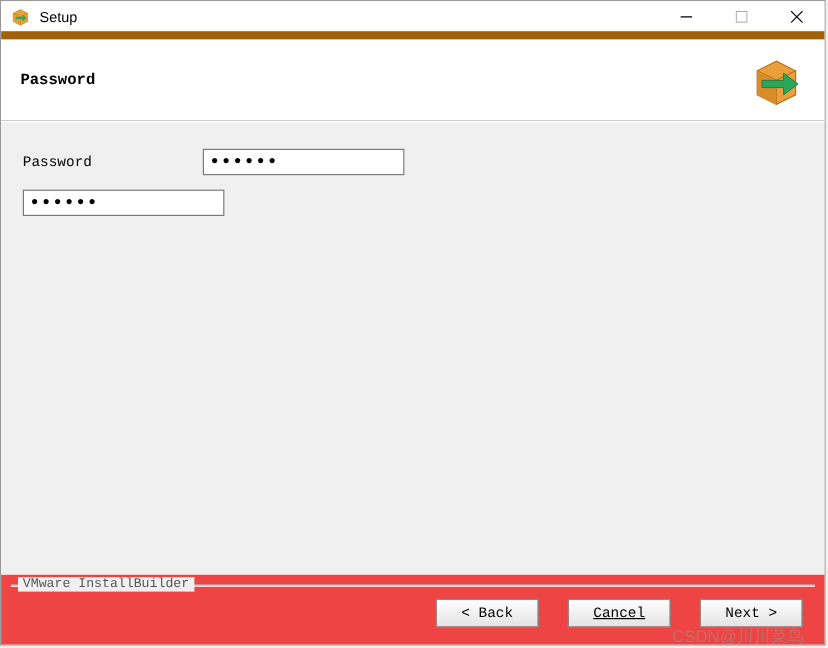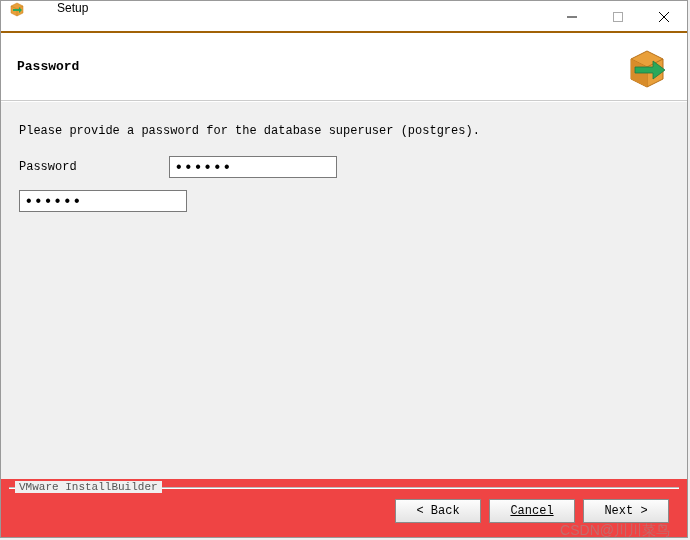--- a/index.html
+++ b/index.html
@@ -20,23 +20,23 @@
       height: 538px;
       background: #ffffff;
       border: 1px solid #999;
       display: flex;
       flex-direction: column;
     }
     .titlebar {
       height: 32px;
       background: #ffffff;
       display: flex;
+      align-items: center;
       padding-left: 8px;
-      border-bottom: 2px solid #a16207;
-      gap: 24px;
+      border-bottom: 7px solid #a16207;
     }
     .titlebar-icon {
       width: 16px;
       height: 16px;
       margin-right: 8px;
     }
     .titlebar-title {
       flex: 1;
       font-family: "Segoe UI", sans-serif;
       font-size: 12px;
@@ -130,21 +130,21 @@
       background: #f0f0f0;
       padding: 0 4px;
       font-size: 11px;
       color: #555;
     }
     .buttons {
       position: absolute;
       right: 18px;
       top: 20px;
       display: flex;
-      gap: 8px;
+      gap: 24px;
     }
     .btn {
       width: 86px;
       height: 24px;
       background: linear-gradient(#fdfdfd, #e4e4e4);
       border: 1px solid #8a8a8a;
       font-family: "Courier New", monospace;
       font-size: 12px;
       display: flex;
       align-items: center;
@@ -206,21 +206,20 @@
         <path d="M8 16 L24 8 L40 16 L40 36 L24 44 L8 36 Z" fill="#e9a03b" stroke="#b8711a" stroke-width="1"></path>
         <path d="M8 16 L24 24 L40 16" fill="none" stroke="#b8711a" stroke-width="1"></path>
         <path d="M24 24 L24 44" fill="none" stroke="#b8711a" stroke-width="1"></path>
         <path d="M8 16 L24 24 L24 44 L8 36 Z" fill="#d88c2a"></path>
         <path d="M12 24 L30 24 L30 18 L42 27 L30 36 L30 30 L12 30 Z" fill="#2aa85a" stroke="#1e7a42" stroke-width="0.8"></path>
       </svg>
     </span>
   </div>
 
   <div class="content">
-    <div class="instruction">Please provide a password for the database superuser (postgres).</div>
     <div class="form-row">
       <div class="form-label">Password</div>
       <input type="password" class="form-input" value="••••••" style="">
     </div>
     <div class="form-row">
       <input type="password" class="form-input" value="••••••" style="">
     </div>
   </div>
 
   <div class="footer">

